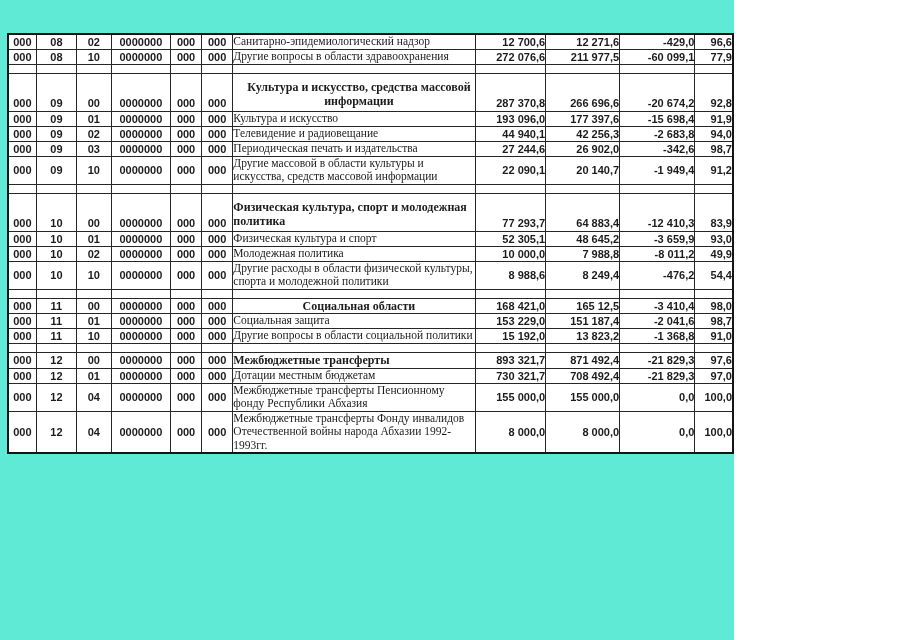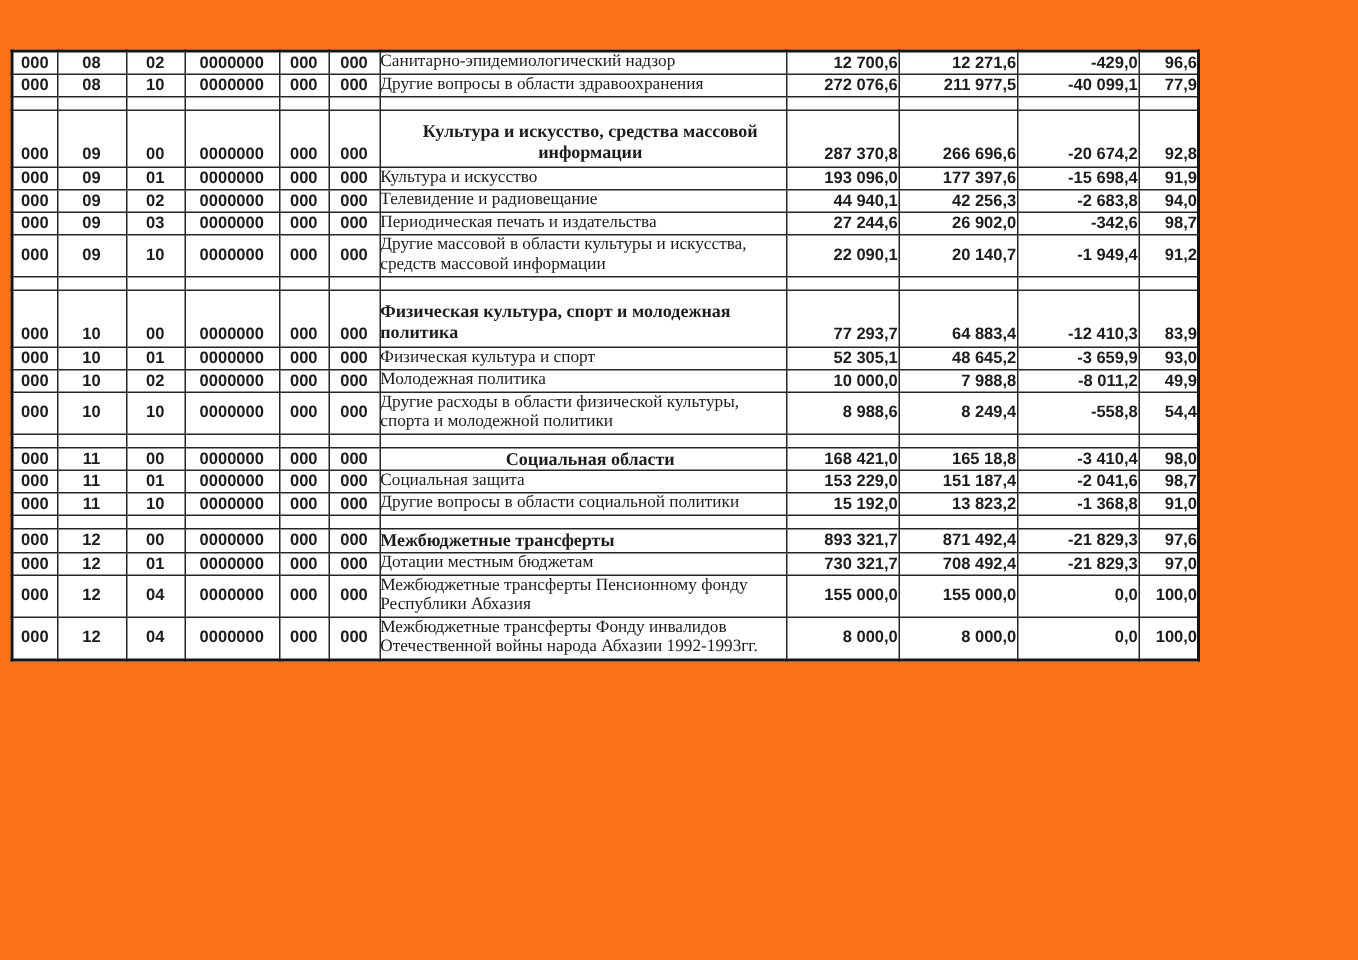--- a/index.html
+++ b/index.html
@@ -1,17 +1,17 @@
 <!DOCTYPE html>
 <html><head>
 <meta charset="utf-8">
 <style>
   html,body{margin:0;padding:0;background:#fff;}
   .page{
-    position:relative;width:905px;height:640px;background:#f97316;overflow:hidden;
+    position:relative;width:734px;height:640px;background:#5eead4;overflow:hidden;
     font-family:"Liberation Serif",serif;color:#1c1c1c;
   }
   table.budget{
     position:absolute;left:7px;top:33px;
     border-collapse:collapse;table-layout:fixed;background:#fff;
     border:2px solid #151515;
   }
   table.budget td{
     border:1px solid #262626;
     overflow:hidden;
@@ -79,21 +79,21 @@
         <tr class="r-data">
           <td class="code">000</td>
           <td class="code">08</td>
           <td class="code">10</td>
           <td class="code">0000000</td>
           <td class="code">000</td>
           <td class="code">000</td>
           <td class="name">Другие вопросы в области здравоохранения</td>
           <td class="num c-plan">272 076,6</td>
           <td class="num c-fact">211 977,5</td>
-          <td class="num c-dev">-40 099,1</td>
+          <td class="num c-dev">-60 099,1</td>
           <td class="num c-pct">77,9</td>
         </tr>
         <tr class="r-empty">
           <td></td>
           <td></td>
           <td></td>
           <td></td>
           <td></td>
           <td></td>
           <td></td>
@@ -222,21 +222,21 @@
         <tr class="r-data">
           <td class="code">000</td>
           <td class="code">10</td>
           <td class="code">10</td>
           <td class="code">0000000</td>
           <td class="code">000</td>
           <td class="code">000</td>
           <td class="name">Другие расходы в области физической культуры, спорта и молодежной политики</td>
           <td class="num c-plan">8 988,6</td>
           <td class="num c-fact">8 249,4</td>
-          <td class="num c-dev">-558,8</td>
+          <td class="num c-dev">-476,2</td>
           <td class="num c-pct">54,4</td>
         </tr>
         <tr class="r-empty">
           <td></td>
           <td></td>
           <td></td>
           <td></td>
           <td></td>
           <td></td>
           <td></td>
@@ -247,21 +247,21 @@
         </tr>
         <tr class="r-section">
           <td class="code">000</td>
           <td class="code">11</td>
           <td class="code">00</td>
           <td class="code">0000000</td>
           <td class="code">000</td>
           <td class="code">000</td>
           <td class="name align-center">Социальная области</td>
           <td class="num c-plan">168 421,0</td>
-          <td class="num c-fact">165 18,8</td>
+          <td class="num c-fact">165 12,5</td>
           <td class="num c-dev">-3 410,4</td>
           <td class="num c-pct">98,0</td>
         </tr>
         <tr class="r-data">
           <td class="code">000</td>
           <td class="code">11</td>
           <td class="code">01</td>
           <td class="code">0000000</td>
           <td class="code">000</td>
           <td class="code">000</td>

